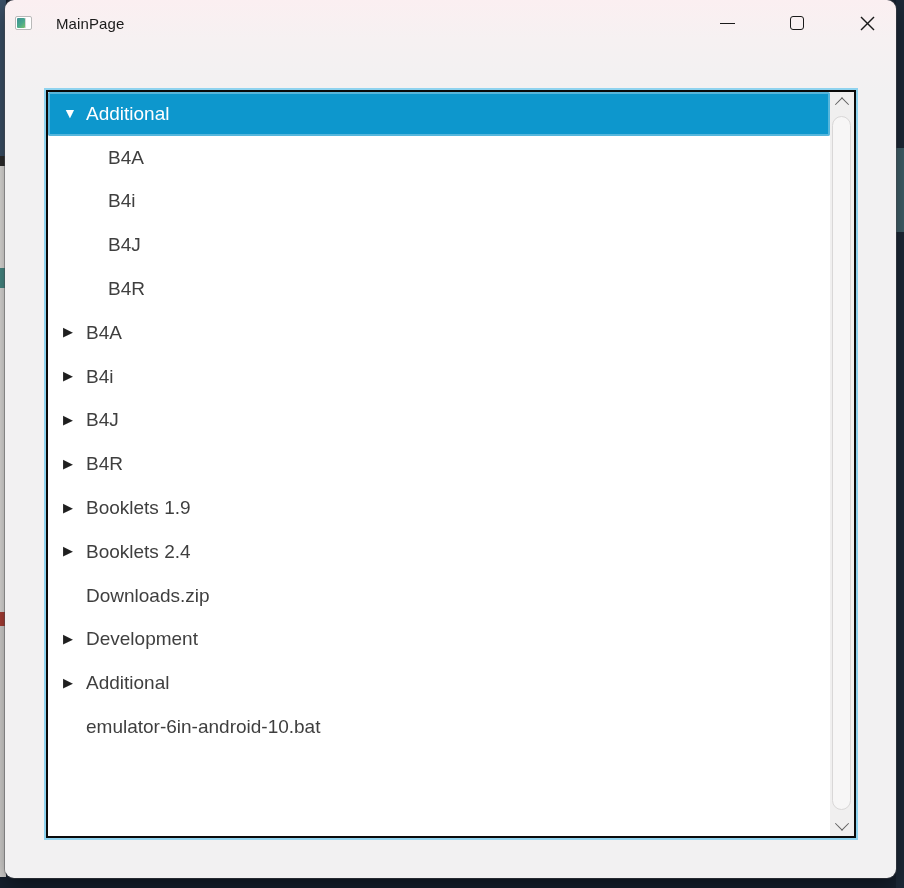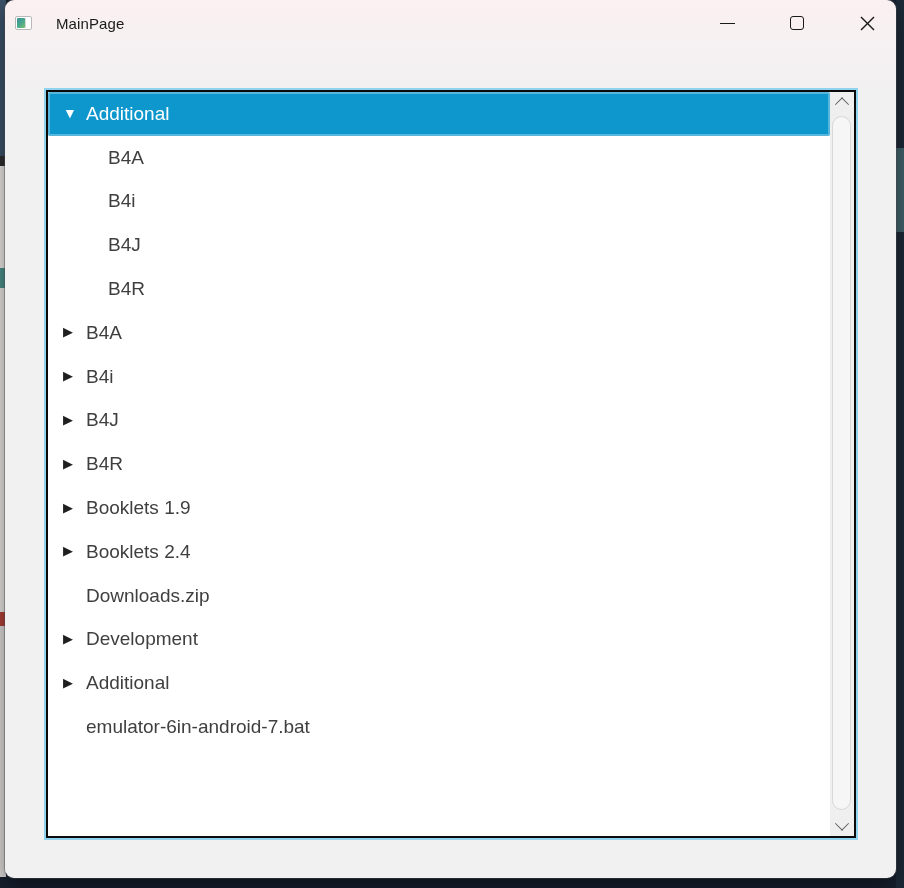--- a/index.html
+++ b/index.html
@@ -198,21 +198,21 @@
       <div class="row level0">
         <span class="tri">▶</span>
         <span>Development</span>
       </div>
       <div class="row level0">
         <span class="tri">▶</span>
         <span>Additional</span>
       </div>
       <div class="row level0 leaf">
         <span class="tri">▶</span>
-        <span>emulator-6in-android-7.bat</span>
+        <span>emulator-6in-android-10.bat</span>
       </div>
     </div>
 
   <div class="scrollbar">
     <button class="sb-btn sb-up">
       <span class="chev up"></span>
     </button>
     <div class="sb-thumb"></div>
     <button class="sb-btn sb-down">
       <span class="chev down"></span>

